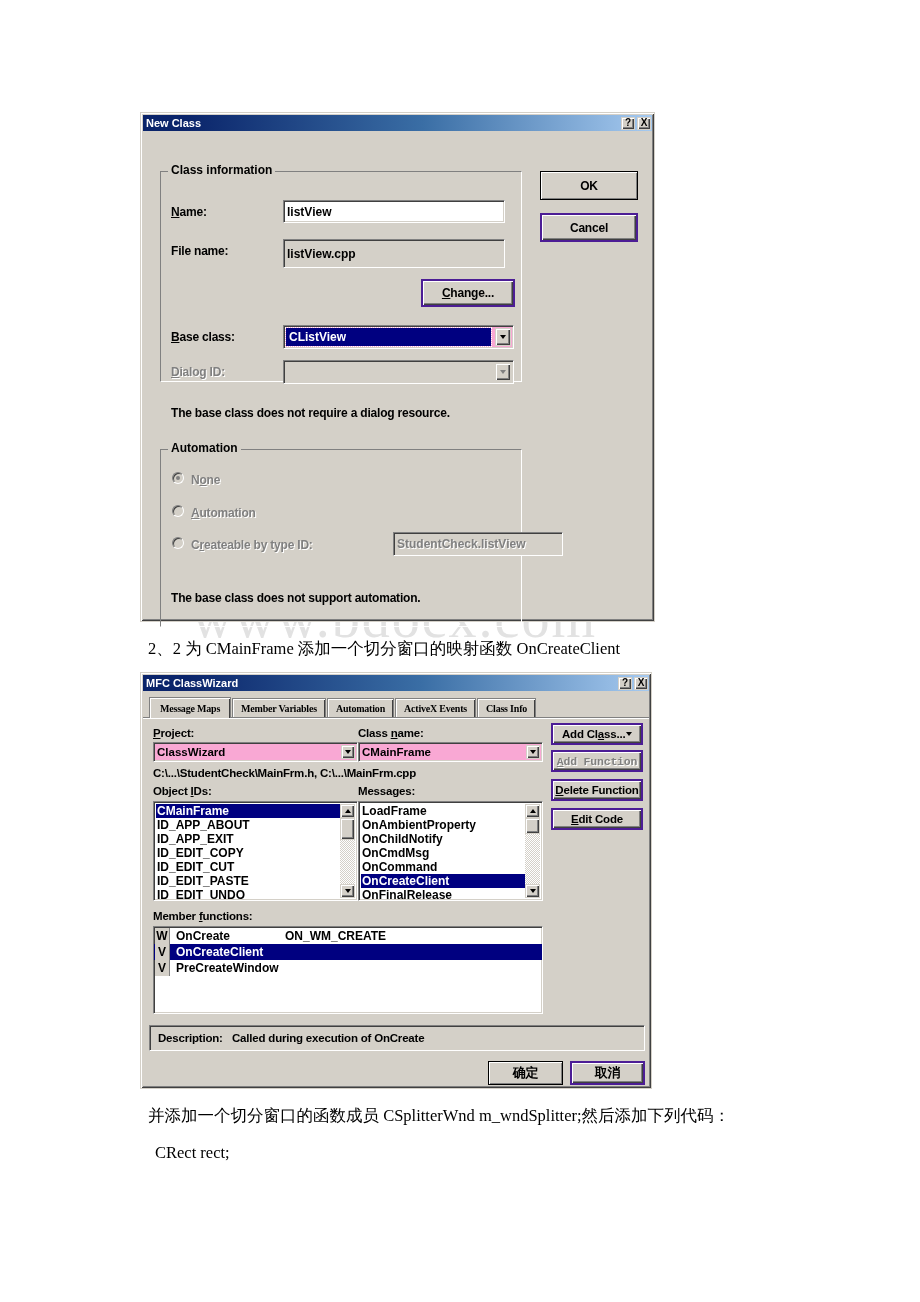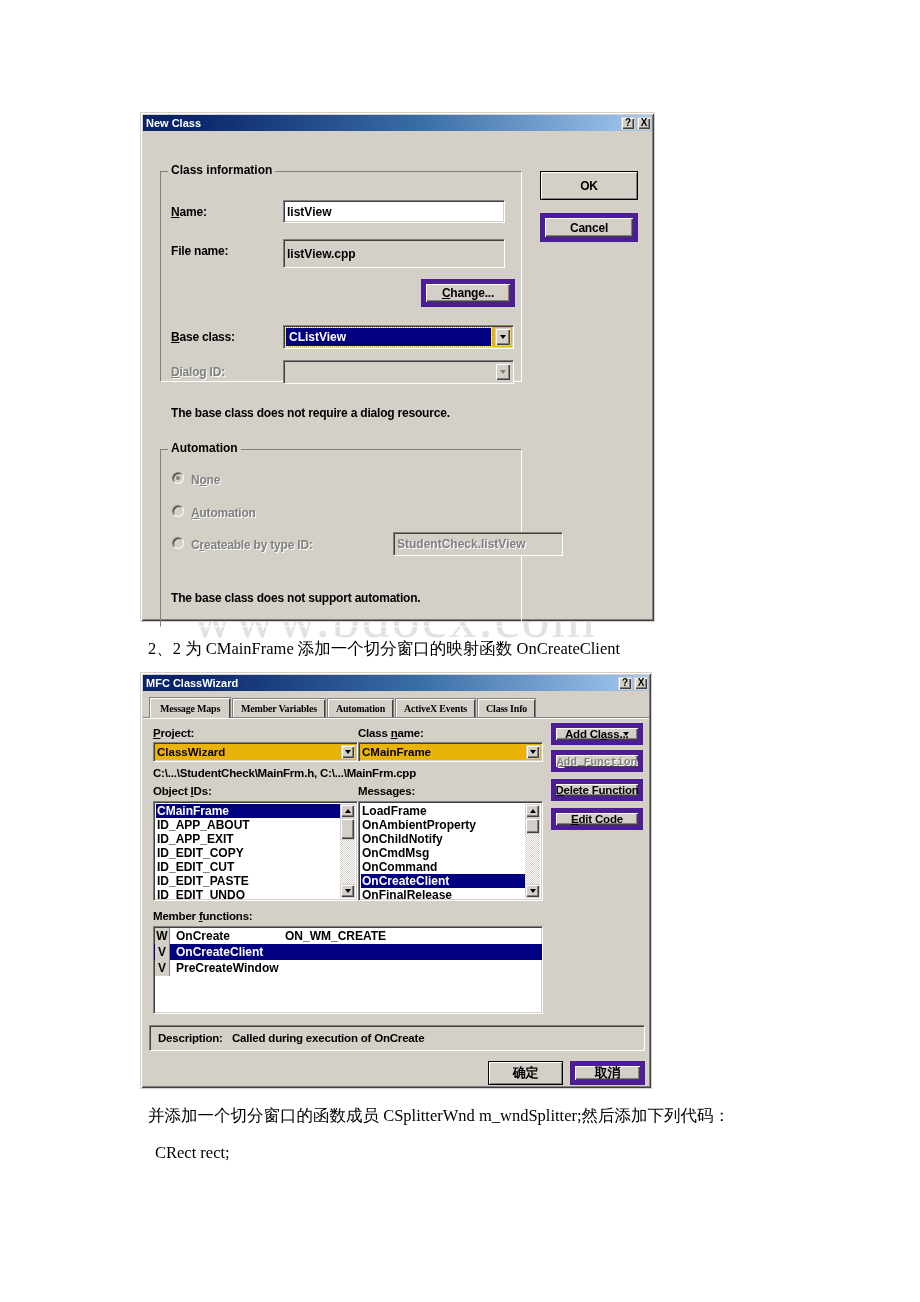--- a/index.html
+++ b/index.html
@@ -128,30 +128,30 @@
     background: #d4d0c8;
     border: 1px solid #000000;
     box-shadow: inset 1px 1px 0 #ffffff, inset -1px -1px 0 #808080;
     font-family: "Liberation Sans", sans-serif;
     font-size: 12px; font-weight: bold; color: #000;
     display: flex; align-items: center; justify-content: center;
     white-space: nowrap;
     letter-spacing: -0.2px;
   }
   .btn.plain {
-    border: 5px solid #4c1d95;
+    border: 2px solid #4c1d95;
     box-shadow: inset 1px 1px 0 #ffffff, inset -1px -1px 0 #404040,
                 inset -2px -2px 0 #808080;
   }
   .btn.disabled { color: #808080; text-shadow: 1px 1px 0 #ffffff; }
 
   
   .combo {
     position: absolute;
-    background: #eab308;
+    background: #f9a8d4;
     border: 1px solid #808080;
     border-right-color: #ffffff;
     border-bottom-color: #ffffff;
     box-shadow: inset 1px 1px 0 #404040, inset -1px -1px 0 #d4d0c8;
     display: flex; align-items: stretch;
     overflow: hidden;
   }
   .combo .ctext {
     flex: 1;
     display: flex; align-items: center;

